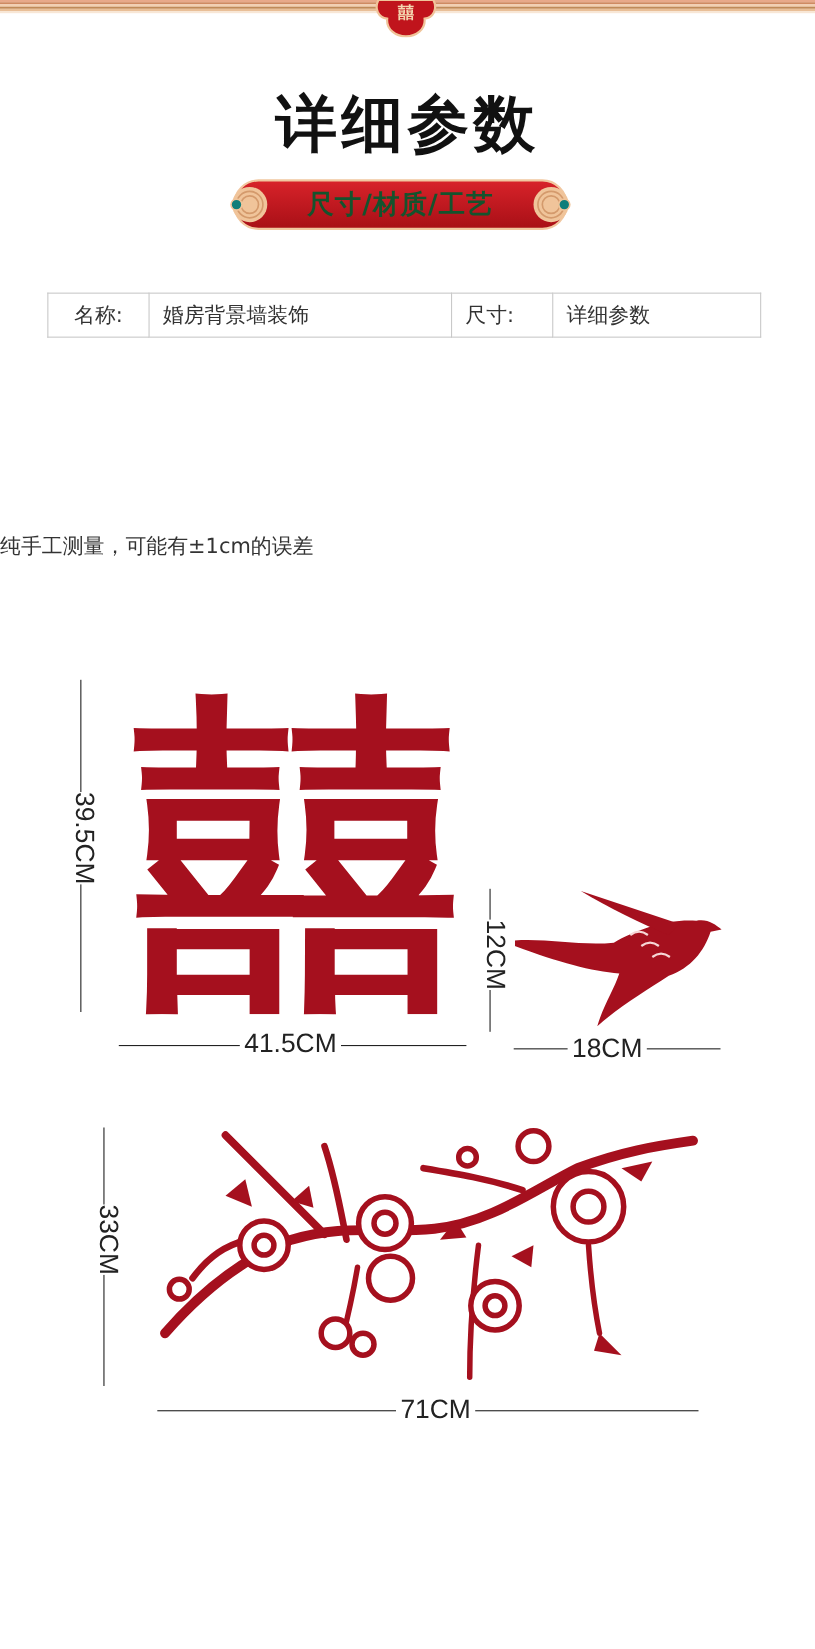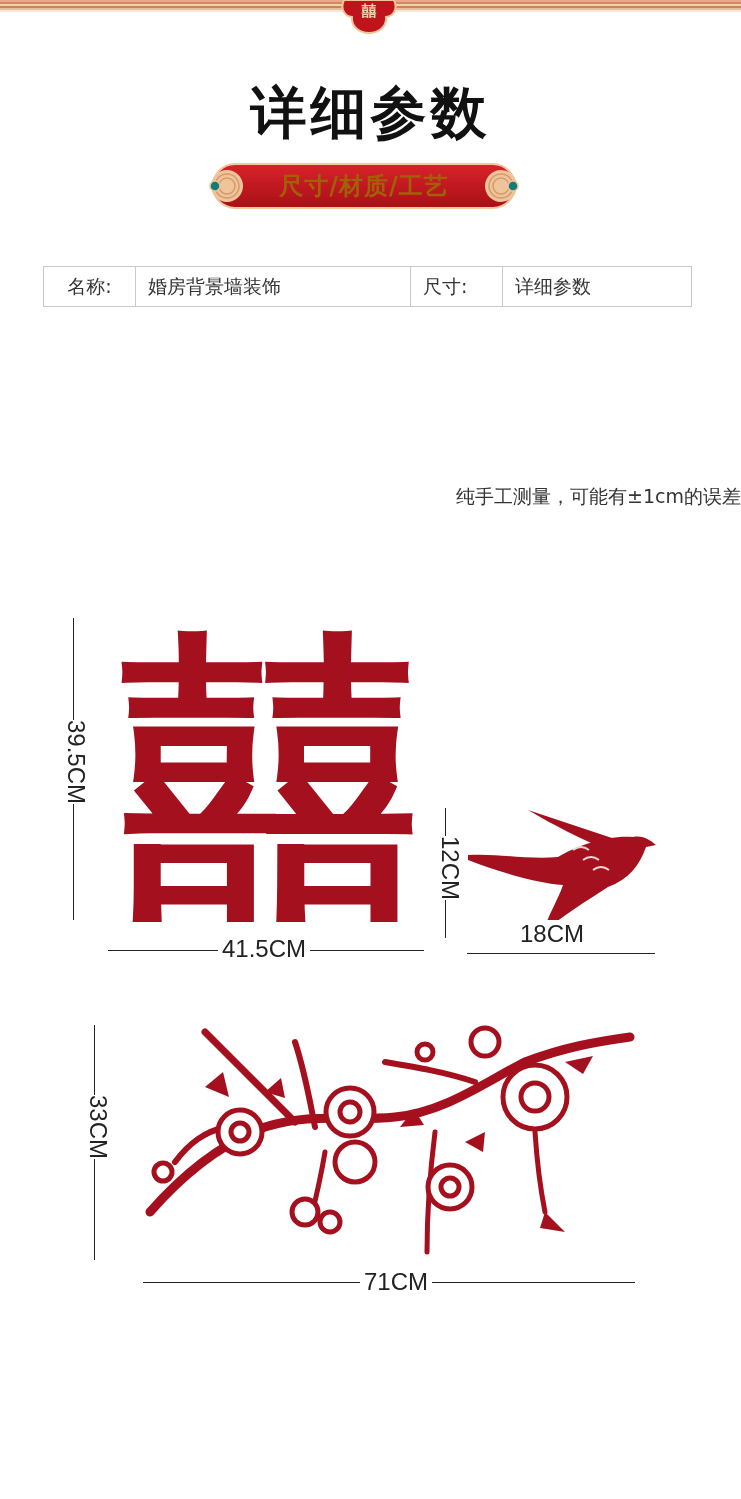--- a/index.html
+++ b/index.html
@@ -8,29 +8,29 @@
 
   
   .top-stripes { position: absolute; left: 0; top: 0; width: 741px; height: 12px; }
   .top-stripes div { height: 2px; }
   .medallion { position: absolute; left: 340px; top: 0; width: 58px; height: 34px; }
   .medallion-text { position: absolute; left: 0; top: 0; width: 58px; text-align: center; color: #f4d7b0; font-size: 15px; font-weight: bold; line-height: 22px; }
 
   .page-title { position: absolute; left: 0; top: 76px; width: 741px; text-align: center; font-size: 56px; font-weight: bold; letter-spacing: 4px; color: #111; font-family: "DejaVu Serif", serif; }
 
   .subtitle-banner { position: absolute; left: 205px; top: 160px; width: 318px; height: 52px; }
-  .subtitle-text { position: absolute; left: 0; top: 0; width: 318px; height: 52px; line-height: 52px; text-align: center; color: #a16207; font-size: 24px; font-weight: bold; letter-spacing: 1px; }
+  .subtitle-text { position: absolute; left: 0; top: 0; width: 318px; height: 52px; line-height: 52px; text-align: center; color: #14532d; font-size: 24px; font-weight: bold; letter-spacing: 1px; }
 
   table.spec { position: absolute; left: 43px; top: 266px; width: 649px; border-collapse: collapse; font-size: 19px; color: #333; }
   table.spec td { border: 1px solid #c9c9c9; height: 40px; padding: 0 12px; }
   table.spec td.label { text-align: center; width: 92px; }
   table.spec td.label2 { text-align: left; width: 92px; }
   table.spec tr.tall td { height: 79px; }
 
-  .note { position: absolute; left: 0; top: 484px; width: 741px; text-align: right; font-size: 19px; color: #333; }
+  .note { position: absolute; left: 0; top: 484px; width: 741px; text-align: left; font-size: 19px; color: #333; }
 
   .dim-line { position: absolute; background: #222; }
   .dim-label { position: absolute; font-size: 24px; color: #222; background: #fff; padding: 0 4px; font-family: "Liberation Sans", sans-serif; }
   .dim-label.v { writing-mode: vertical-rl; }
 
   svg.art { position: absolute; }
 </style>
 </head>
 <body>
 
@@ -100,21 +100,21 @@
 
 <div>
   <svg class="art" style="left:468px;top:805px" width="190" height="135" viewBox="0 0 190 135">
     <path d="M0 50 C30 48 60 55 90 52 C110 40 140 30 165 32 C175 30 182 35 188 40 L178 42 C172 60 160 75 140 82 C120 95 95 110 75 128 C80 110 90 95 95 80 C70 78 40 70 0 55 Z" fill="#a5101e"></path>
     <path d="M60 5 C90 15 120 25 150 35 L140 45 C115 35 85 20 60 5 Z" fill="#a5101e"></path>
     <path d="M105 45 q8 -6 16 0 M115 55 q8 -6 16 0 M125 65 q8 -6 16 0" stroke="#f6d6d6" stroke-width="2" fill="none"></path>
   </svg>
   <div class="dim-line" style="left:445px;top:808px;width:1px;height:130px"></div>
   <div class="dim-label v" style="left:432px;top:836px">12CM</div>
   <div class="dim-line" style="left:467px;top:953px;width:188px;height:1px"></div>
-  <div class="dim-label" style="left:516px;top:920px">18CM</div>
+  <div class="dim-label" style="left:516px;top:940px">18CM</div>
 </div>
 
 <div>
   <svg class="art" style="left:145px;top:1022px" width="490" height="240" viewBox="0 0 490 240">
     <g stroke="#a5101e" fill="none" stroke-linecap="round">
       <path d="M5 190 C40 150 80 120 120 105 C170 90 200 100 250 95 C300 90 340 60 380 40 C420 25 450 20 485 15" stroke-width="9"></path>
       <path d="M60 10 C90 40 120 70 150 100" stroke-width="7"></path>
       <path d="M150 20 C160 50 165 80 170 105" stroke-width="6"></path>
       <path d="M240 40 C270 45 300 50 330 60" stroke-width="6"></path>
       <path d="M30 140 C45 120 60 110 80 105" stroke-width="6"></path>

